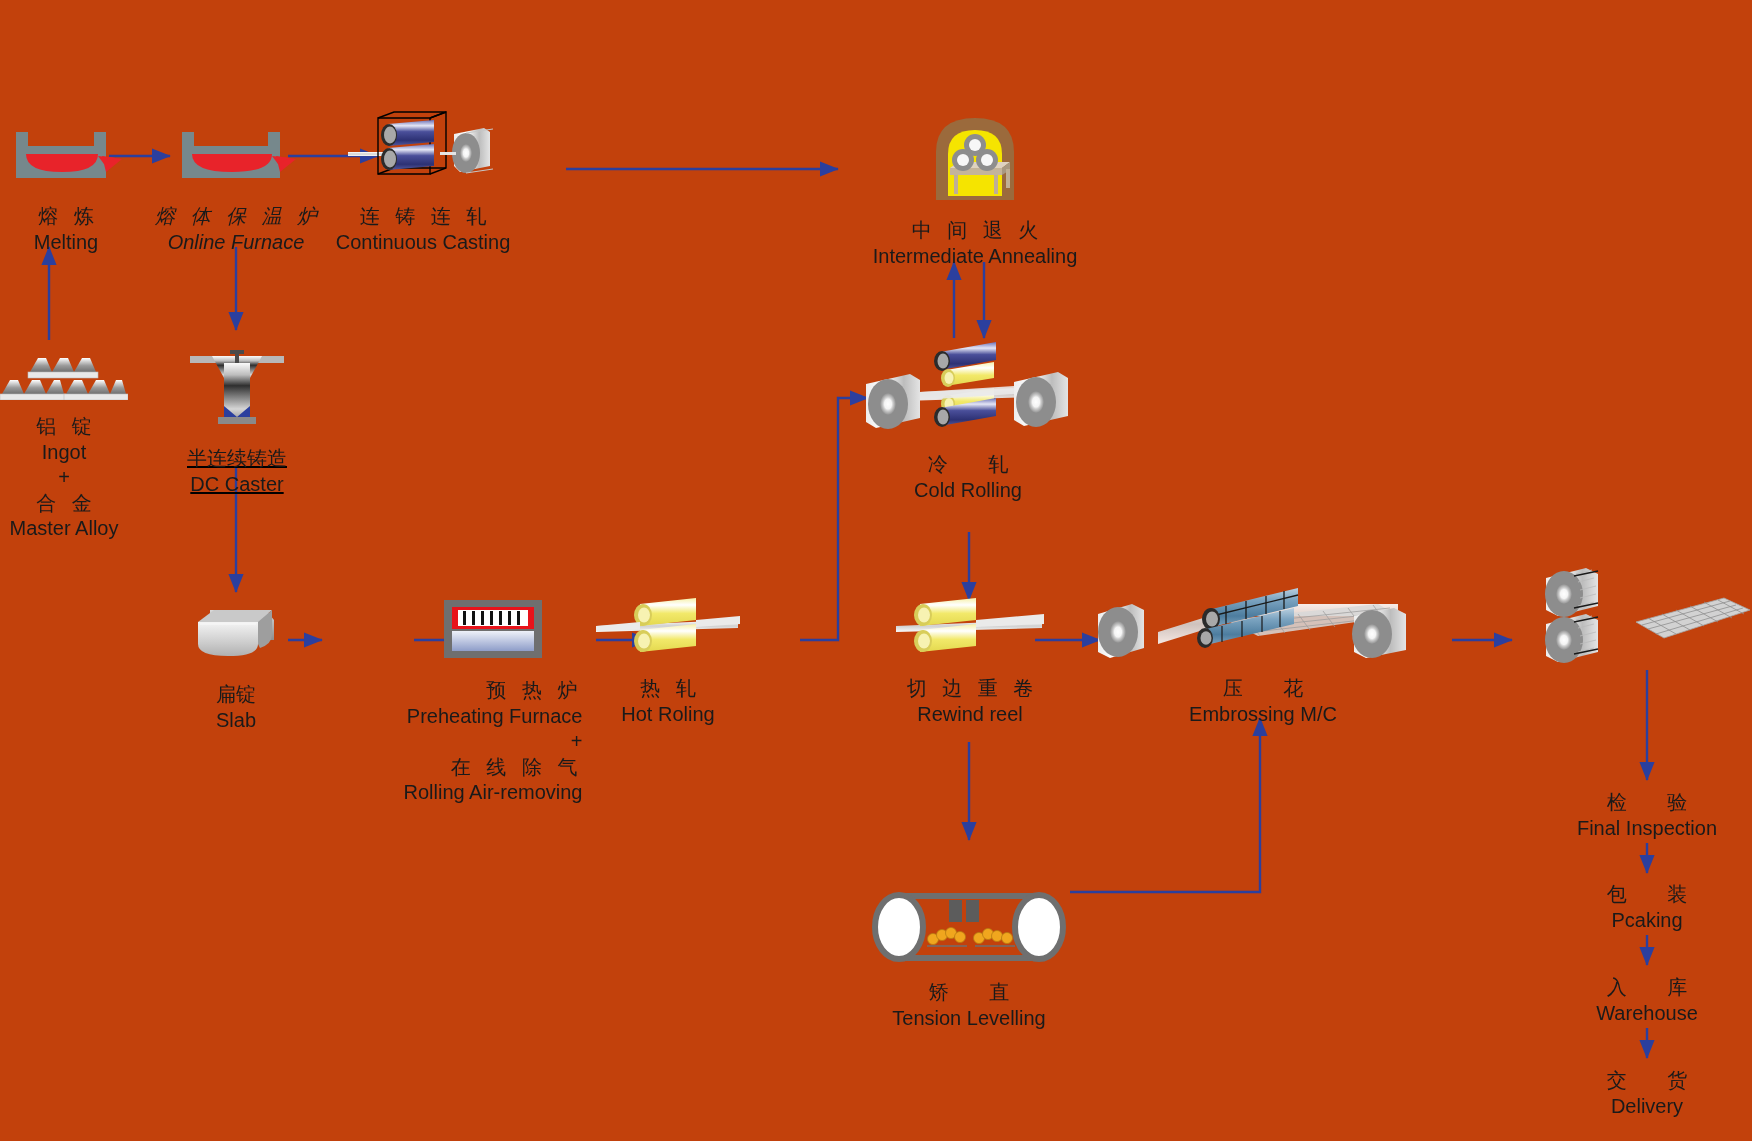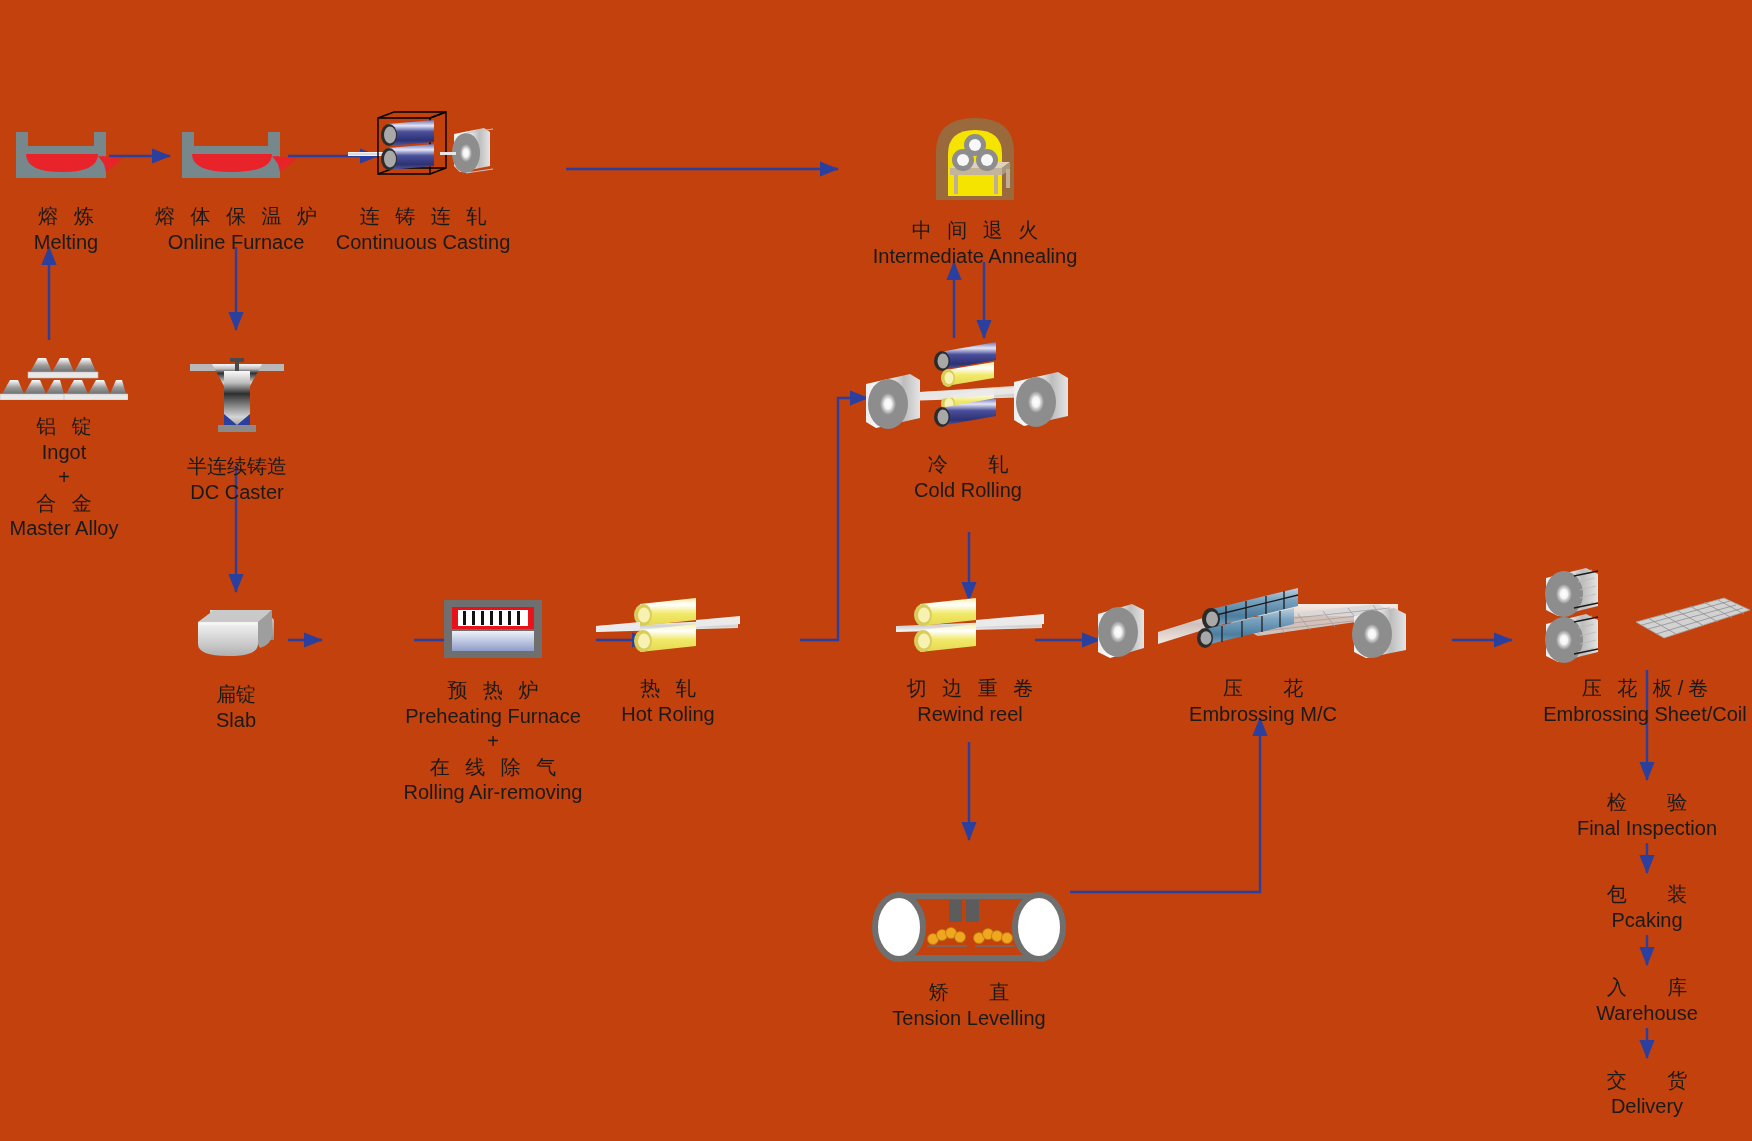--- a/index.html
+++ b/index.html
@@ -196,21 +196,21 @@
         <path d="M92,30 L112,33 L96,46 Z" fill="#e8232a"></path>
         <path d="M88,30 L106,32 L94,38 Z" fill="#e8232a"></path>
       </svg>
     </div>
     <div class="label" style="margin-top:14px;">
       <span class="cn">熔 炼</span>
       <span class="en">Melting</span>
     </div>
   </div>
 
-  <div class="node" style="left:166px; top:126px; width:140px;">
+  <div class="node" style="left:166px; top:126px; width:140px;font-style:italic;">
     <div class="icon-wrap">
       <svg width="120" height="60" viewBox="0 0 120 60">
         <path d="M6,6 L6,52 L104,52 L104,6 L92,6 L92,20 L18,20 L18,6 Z" fill="#76888c"></path>
         <rect x="6" y="6" width="12" height="46" fill="#76888c"></rect>
         <rect x="92" y="6" width="12" height="46" fill="#76888c"></rect>
         <path d="M16,28 L96,28 Q96,46 56,46 Q16,46 16,28 Z" fill="#e8232a"></path>
         <path d="M100,30 L120,33 L104,46 Z" fill="#e8232a"></path>
         <path d="M96,30 L114,32 L102,38 Z" fill="#e8232a"></path>
       </svg>
     </div>
@@ -283,21 +283,21 @@
     </div>
     <div class="label" style="margin-top:10px;">
       <span class="cn">铝 锭</span>
       <span class="en">Ingot</span>
       <span class="plus">+</span>
       <span class="cn">合 金</span>
       <span class="en">Master Alloy</span>
     </div>
   </div>
 
-  <div class="node" style="left:172px; top:356px; width:130px;">
+  <div class="node" style="left:172px; top:348px; width:130px;text-decoration:underline;">
     <div class="icon-wrap">
       <svg width="110" height="80" viewBox="0 0 110 80">
         <rect x="8" y="8" width="94" height="7" fill="#b8b8b8"></rect>
         <path d="M30,8 L80,8 L68,30 L42,30 Z" fill="url(#gDC)"></path>
         <rect x="48" y="2" width="14" height="4" fill="#4a4a4a"></rect>
         <rect x="53" y="2" width="4" height="14" fill="#4a4a4a"></rect>
         <rect x="42" y="15" width="26" height="54" fill="url(#gDC)"></rect>
         <path d="M42,58 L55,69 L68,58 L68,69 L42,69 Z" fill="#2b3f9e"></path>
         <rect x="36" y="69" width="38" height="7" fill="#8a8a8a"></rect>
       </svg>
@@ -411,21 +411,21 @@
           <rect x="30" y="13" width="3" height="14"></rect>
           <rect x="39" y="13" width="3" height="14"></rect>
           <rect x="48" y="13" width="3" height="14"></rect>
           <rect x="57" y="13" width="3" height="14"></rect>
           <rect x="66" y="13" width="3" height="14"></rect>
           <rect x="75" y="13" width="3" height="14"></rect>
         </g>
         <rect x="10" y="33" width="82" height="20" fill="url(#gPreLow)"></rect>
       </svg>
     </div>
-    <div class="label" style="margin-top:14px;">
+    <div class="label" style="margin-top:14px;text-align:right;">
       <span class="cn">预 热 炉</span>
       <span class="en">Preheating Furnace</span>
       <span class="plus">+</span>
       <span class="cn">在 线 除 气</span>
       <span class="en">Rolling Air-removing</span>
     </div>
   </div>
 
   <div class="node" style="left:596px; top:596px; width:144px;">
     <div class="icon-wrap">
@@ -578,24 +578,20 @@
             <path d="M152,44 L180,60"></path>
               <path d="M166,40 L194,56"></path>
               <path d="M180,38 L206,52"></path>
             <path d="M104,63 L192,39"></path>
               <path d="M110,67 L198,43"></path>
               <path d="M118,72 L205,46"></path>
           </g>
         </g>
       </svg>
     </div>
-    <div class="label" style="margin-top:4px;">
-      <span class="cn">压 花 板/卷</span>
-      <span class="en">Embrossing Sheet/Coil</span>
-    </div>
   </div>
 
   <div class="node" style="left:862px; top:888px; width:214px;">
     <div class="icon-wrap">
       <svg width="200" height="80" viewBox="0 0 200 80">
 
         <rect x="30" y="8" width="140" height="62" fill="none" stroke="#6f6f6f" stroke-width="6"></rect>
         <ellipse cx="30" cy="39" rx="24" ry="32" fill="#fff" stroke="#6f6f6f" stroke-width="6"></ellipse>
         <ellipse cx="170" cy="39" rx="24" ry="32" fill="#fff" stroke="#6f6f6f" stroke-width="6"></ellipse>
 

